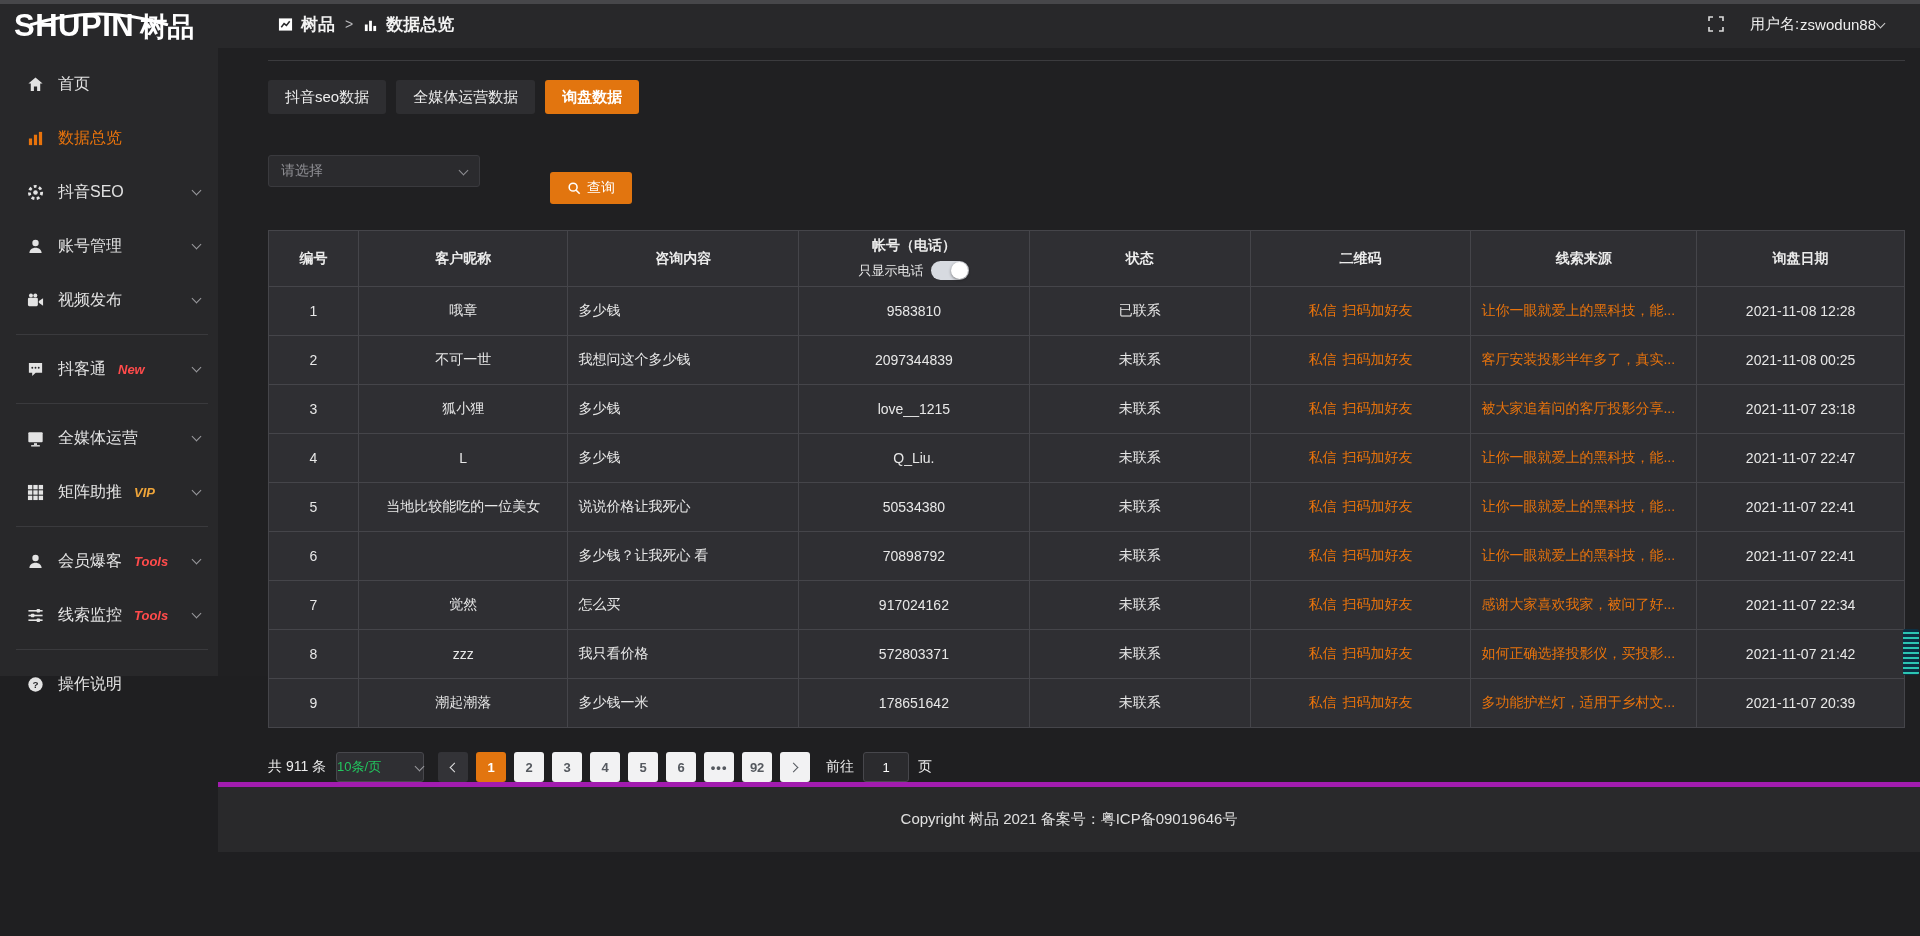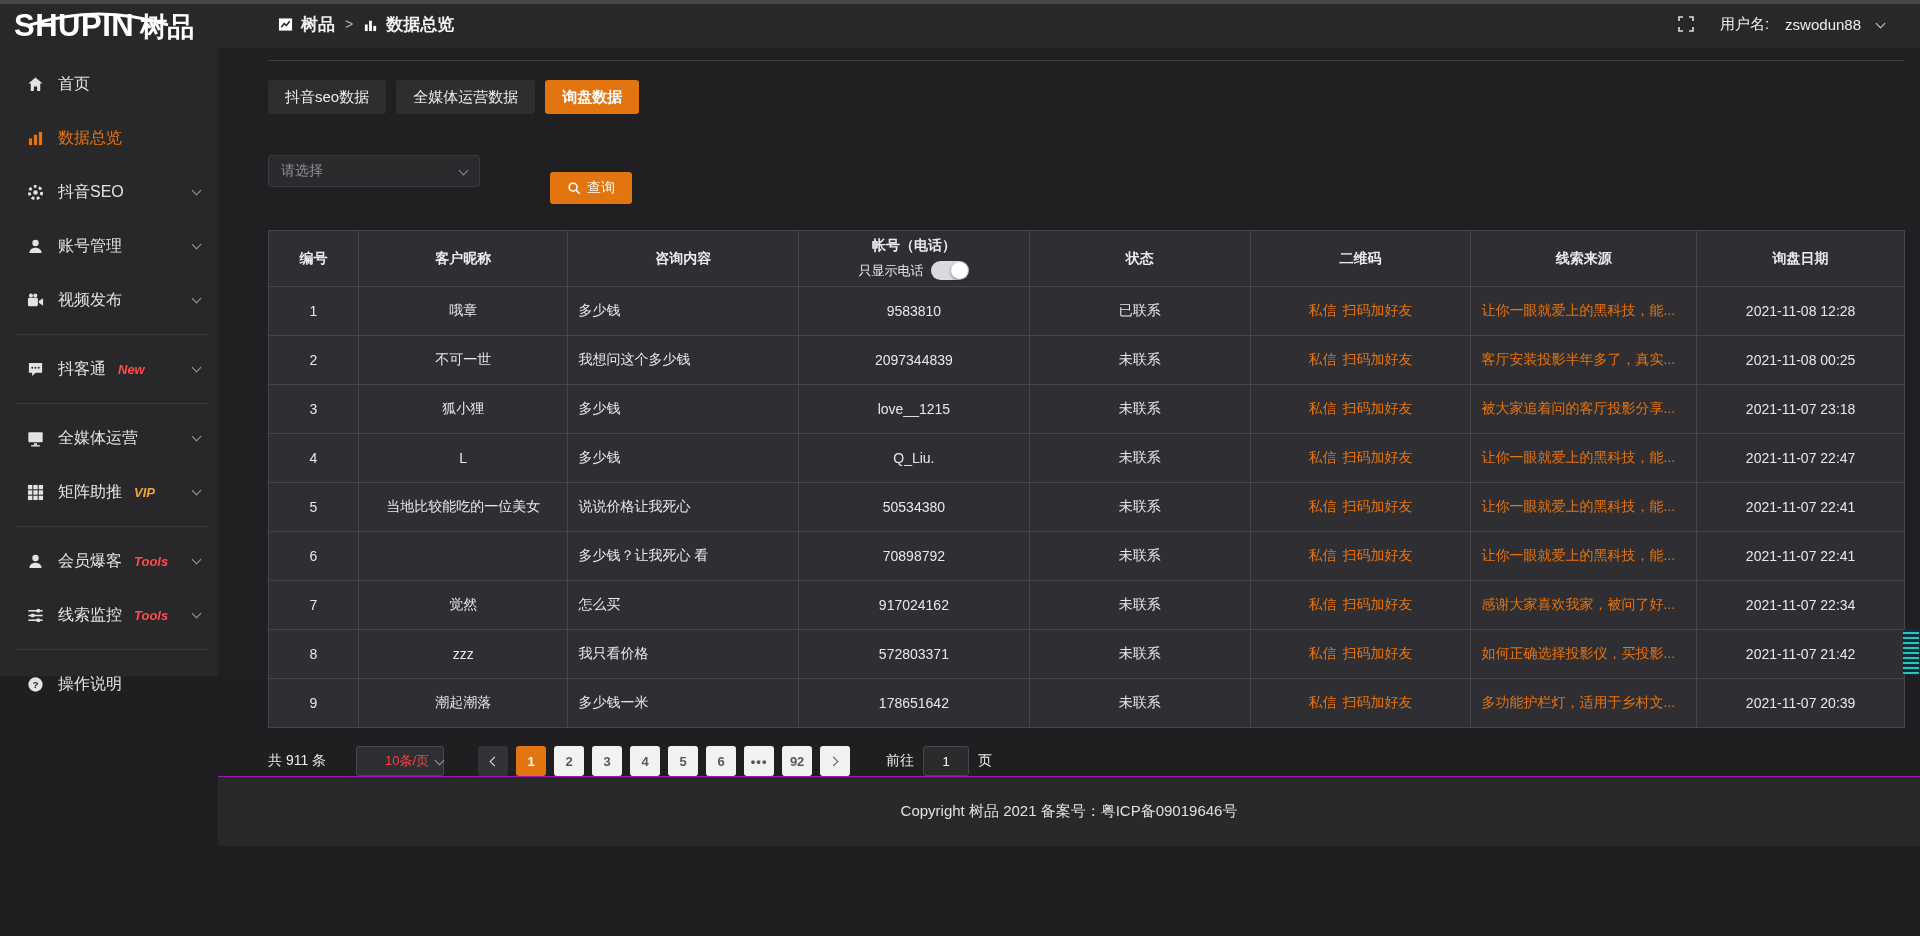--- a/index.html
+++ b/index.html
@@ -26,21 +26,21 @@
   .chev.down { transform:rotate(45deg); }
   .chev.left { transform:rotate(135deg); margin-left:3px; }
   .chev.right { transform:rotate(-45deg); margin-right:3px; }
 
   
   .main { flex:1; min-width:0; display:flex; flex-direction:column; background:#202022; }
   .topbar { height:48px; flex-shrink:0; background:#28282a; display:flex; align-items:center; padding:0 36px 0 60px; }
   .breadcrumb { display:flex; align-items:center; gap:8px; font-size:17px; font-weight:700; color:#f2f2f2; }
   .bc-sep { color:#b9b9bc; font-size:14px; font-weight:400; margin:0 2px; }
   .topbar-right { margin-left:auto; display:flex; align-items:center; gap:26px; font-size:15px; color:#eee; }
-  .user-box { display:flex; align-items:center; gap:16px; cursor:pointer; }
+  .user-box { display:flex; align-items:center; gap:1px; cursor:pointer; }
   .user-box .chev { color:#cfcfcf; margin-top:-2px; }
 
   .content { flex:1; display:flex; flex-direction:column; padding:12px 15px 0 50px; }
   .content-hr { height:1px; background:#3b3b3e; margin-bottom:19px; }
 
   .tabs { display:flex; gap:10px; margin-bottom:24px; }
   .tab-btn { height:34px; padding:8px 17px; display:flex; align-items:center; background:#2e2e31; color:#ededed; font-size:15px; border:none; border-radius:3px; cursor:pointer; }
   .tab-btn.active { background:#e2750f; color:#fff; font-weight:700; }
 
   .filter-row { display:flex; align-items:center; margin-bottom:26px; }
@@ -56,31 +56,31 @@
   .data-table th { height:56px; font-size:14px; font-weight:700; color:#ececec; padding:0 8px; }
   .data-table td { height:49px; font-size:14px; color:#e8e8e8; padding:0 10px; }
   .data-table th.al, .data-table td.al { text-align:left; }
   .toggle-row { display:flex; align-items:center; justify-content:center; gap:8px; margin-top:6px; font-size:13px; font-weight:400; color:#e8e8e8; }
   .toggle { width:38px; height:19px; border-radius:10px; background:#d7dae0; position:relative; cursor:pointer; flex-shrink:0; }
   .toggle-knob { position:absolute; right:1px; top:1px; width:17px; height:17px; border-radius:50%; background:#fff; box-shadow:0 1px 3px rgba(0,0,0,.45); }
   .status-uncontacted { color:#e8730c; }
   .status-contacted { color:#fff; }
   .orange-link { color:#e8730c; cursor:pointer; }
 
-  .pagination { display:flex; align-items:center; gap:20px; margin-top:18px; font-size:14px; color:#ececec; }
-  .page-size { width:88px; height:30px; margin-left:10px; margin-right:14px; background:#2f2f33; border:1px solid #47474c; border-radius:3px; display:flex; align-items:center; justify-content:flex-end; gap:7px; font-size:13px; color:#ef4444; cursor:pointer; }
+  .pagination { display:flex; align-items:center; gap:0; margin-top:24px; font-size:14px; color:#ececec; }
+  .page-size { width:88px; height:30px; margin-left:10px; margin-right:14px; background:#2f2f33; border:1px solid #47474c; border-radius:3px; display:flex; align-items:center; justify-content:space-between; gap:7px; font-size:13px; color:#22c55e; cursor:pointer; }
   .page-size .chev { color:#9a9a9e; margin-top:-2px; }
   .page-btn { min-width:30px; height:30px; padding:0 5px; border-radius:3px; background:#f2f2f3; color:#55595f; display:flex; align-items:center; justify-content:center; font-size:13px; font-weight:700; cursor:pointer; }
   .page-btn.prev { background:#333337; color:#e2e2e2; }
   .page-btn.active { background:#e2750f; color:#fff; }
   .page-btn.dots { letter-spacing:1px; }
   .goto { display:flex; align-items:center; gap:9px; margin-left:16px; }
   .goto-input { width:46px; height:30px; background:#2b2b2e; border:1px solid #47474c; border-radius:3px; color:#fff; text-align:center; font-size:13px; font-family:inherit; }
 
-  .footer { height:70px; flex-shrink:0; background:#29292b; border-top:1px solid #a21caf; display:flex; align-items:center; justify-content:center; font-size:15px; color:#e0e0e0; }
+  .footer { height:70px; flex-shrink:0; background:#29292b; border-top:5px solid #a21caf; display:flex; align-items:center; justify-content:center; font-size:15px; color:#e0e0e0; }
   .corner-widget { position:absolute; right:1px; bottom:1px; width:16px; height:46px; border-radius:2px;
     background:repeating-linear-gradient(180deg,#0d2f42 0 3px,#2cc5b2 3px 5px); }
 </style>
 </head>
 <body>
 
 <div class="app">
   <div class="top-strip"></div>
 
   <aside class="sidebar">

